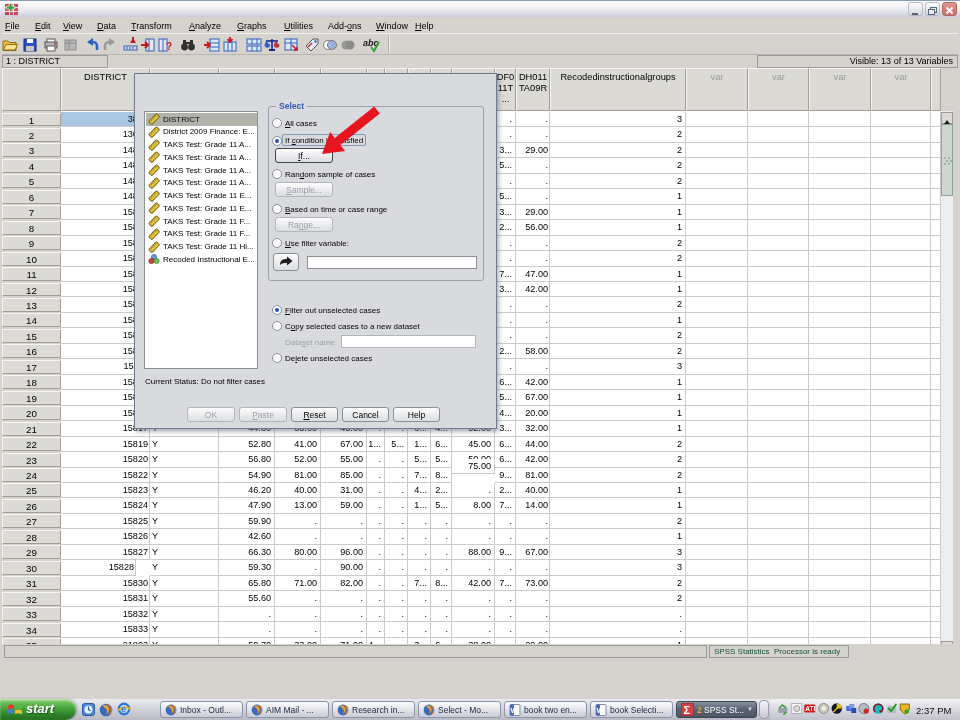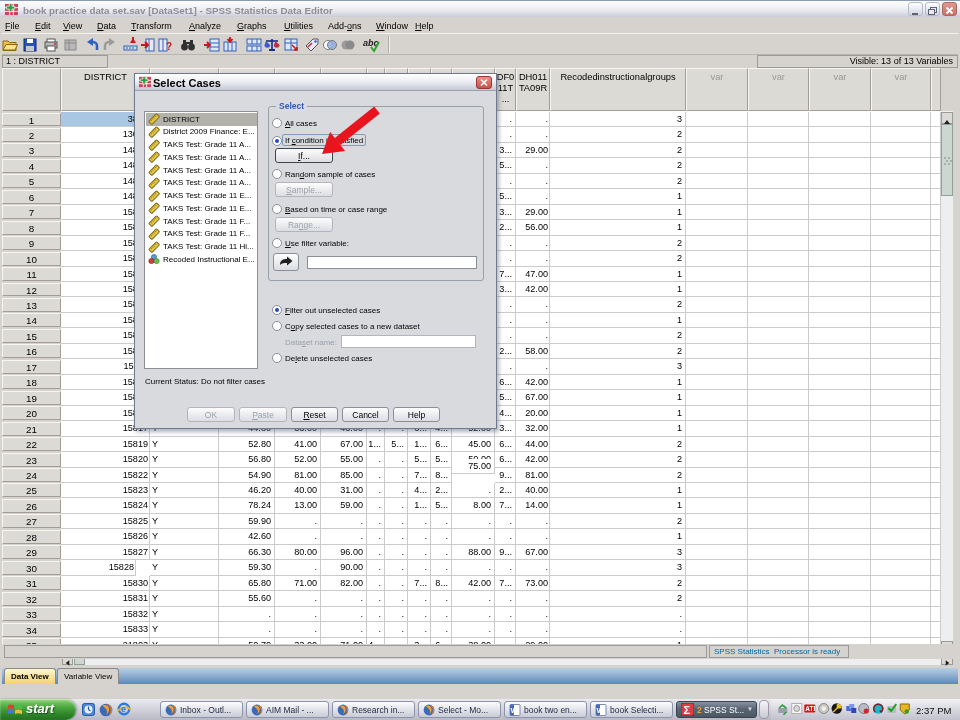--- a/index.html
+++ b/index.html
@@ -29,21 +29,21 @@
 .dc{position:absolute;border-right:1px solid #cbcbcb;border-bottom:1px solid #cbcbcb;font-size:9.1px;color:#000;overflow:hidden;line-height:14.4px;background:#fff}
 .dc.num{text-align:right;padding-right:3px}
 .dc.pr1{padding-right:1px}
 .dc.str{text-align:left;padding-left:2px}
 .dc.sel{background:#a9c7e2}
 .sb{position:absolute;background:#eceef0}
 .sbtn{position:absolute;background:#dcdad5;border:1px solid #9a9a9a;color:#000;text-align:center}
 .thumb{position:absolute;background:#ccd7d1;border:1px solid #8fa098}
 #tabrow{position:absolute;left:2px;top:668px;width:956px;height:16px;background:linear-gradient(to bottom,#b9cfe3 0%,#87a9cc 55%,#5d88bb 100%)}
 .tab{position:absolute;top:0;height:16px;border:1px solid #8a8a8a;border-bottom:none;border-radius:3px 3px 0 0;font-size:8px;padding:3px 6px 0 6px;color:#000}
-#status{position:absolute;left:2px;top:644px;width:956px;height:15px;background:#d6d3ce;color:#0369a1}
+#status{position:absolute;left:2px;top:644px;width:956px;height:27px;background:#d6d3ce;color:#14532d}
 #task{position:absolute;left:0;top:699px;width:960px;height:21px;background:linear-gradient(to bottom,#eaeaf0 0%,#d4d4dd 45%,#b9b9c6 100%)}
 .tkb{position:absolute;top:2px;height:17px;border-radius:3px;border:1px solid #8d93a8;background:linear-gradient(to bottom,#fcfcfd 0%,#e3e4ea 50%,#c9cbd6 100%);font-size:8.5px;color:#1d2440;overflow:hidden;white-space:nowrap}
 #dlg{position:absolute;left:134px;top:73px;width:363px;height:356px;background:#d9dade;
  border:1px solid #707a8e;box-shadow:2px 3px 4px rgba(80,90,110,.45);font-size:8px;color:#000}
 #dlgtitle{position:absolute;left:0px;top:0px;width:361px;height:17px;
  background:linear-gradient(to bottom,#ffffff,#ecedf2 50%,#c6c9d4);border-bottom:1px solid #9aa0b0}
 #dlgtitle .t{position:absolute;left:18px;top:3px;font-size:11px;font-weight:bold;color:#000}
 .grp{position:absolute;border:1px solid #9aa0a8;border-radius:3px}
 .grplbl{position:absolute;top:-6px;left:7px;background:#dadbe0;padding:0 3px;font-size:8.5px;font-weight:bold;color:#315bb0}
 .radio{position:absolute;width:10px;height:10px;border-radius:50%;border:1px solid #8a8f98;background:#fff}
@@ -59,21 +59,20 @@
 
 <div id="title">
  <svg class="abs" style="left:5px;top:2px" width="13" height="13" viewBox="0 0 14 14">
   <rect x="0" y="1" width="14" height="12" fill="#d04058"></rect>
   <line x1="0" y1="5" x2="14" y2="5" stroke="#fff"></line>
   <line x1="0" y1="9" x2="14" y2="9" stroke="#fff"></line>
   <line x1="5" y1="1" x2="5" y2="13" stroke="#fff"></line>
   <line x1="9" y1="1" x2="9" y2="13" stroke="#fff"></line>
   <path d="M4.5 0.5 h3 v3 h3 v3 h-3 v3 h-3 v-3 h-3 v-3 h3 z" fill="#2aa13a" stroke="#fff" stroke-width="0.7"></path>
  </svg>
- <div class="txt">book practice data set.sav [DataSet1] - SPSS Statistics Data Editor</div>
  <div class="tbtn" style="left:908px"><svg width="13" height="12" viewBox="0 0 13 12">
           <rect x="3" y="8" width="6" height="2" fill="#5d6472"></rect>
         </svg></div>
  <div class="tbtn" style="left:925px"><svg width="13" height="12" viewBox="0 0 13 12">
           <rect x="4.5" y="2.5" width="6" height="5" fill="none" stroke="#5d6472"></rect>
           <rect x="2.5" y="4.5" width="6" height="5" fill="#e8eaf0" stroke="#5d6472"></rect>
         </svg></div>
  <div class="tbtn" style="left:942px;background:linear-gradient(to bottom,#e09a92,#cb7064);border-color:#a86a62"><svg width="13" height="12" viewBox="0 0 13 12">
           <path d="M3.5 2.5 L9.5 8.5 M9.5 2.5 L3.5 8.5" stroke="#fff" stroke-width="1.8"></path>
         </svg></div>
@@ -698,21 +697,21 @@
 <div class="dc num pr1" style="left:516px;top:482.97px;width:34px;height:15.46px">40.00</div>
 <div class="dc num" style="left:550px;top:482.97px;width:136px;height:15.46px">1</div>
 <div class="dc num" style="left:686px;top:482.97px;width:62px;height:15.46px"></div>
 <div class="dc num" style="left:748px;top:482.97px;width:61px;height:15.46px"></div>
 <div class="dc num" style="left:809px;top:482.97px;width:62px;height:15.46px"></div>
 <div class="dc num" style="left:871px;top:482.97px;width:60px;height:15.46px"></div>
 <div class="dc num" style="left:931px;top:482.97px;width:10px;height:15.46px"></div>
 <div class="rhd" style="left:2px;top:498.93px;width:59px;height:13.96px">26</div>
 <div class="dc num pr1" style="left:61px;top:498.43px;width:89px;height:15.46px">15824</div>
 <div class="dc str" style="left:150px;top:498.43px;width:69px;height:15.46px">Y</div>
-<div class="dc num" style="left:219px;top:498.43px;width:56px;height:15.46px">78.24</div>
+<div class="dc num" style="left:219px;top:498.43px;width:56px;height:15.46px">47.90</div>
 <div class="dc num" style="left:275px;top:498.43px;width:46px;height:15.46px">13.00</div>
 <div class="dc num" style="left:321px;top:498.43px;width:46px;height:15.46px">59.00</div>
 <div class="dc num" style="left:367px;top:498.43px;width:18px;height:15.46px">.</div>
 <div class="dc num" style="left:385px;top:498.43px;width:23px;height:15.46px">.</div>
 <div class="dc num" style="left:408px;top:498.43px;width:23px;height:15.46px">1...</div>
 <div class="dc num" style="left:431px;top:498.43px;width:21px;height:15.46px">5...</div>
 <div class="dc num" style="left:452px;top:498.43px;width:43px;height:15.46px">8.00</div>
 <div class="dc num" style="left:495px;top:498.43px;width:21px;height:15.46px">7...</div>
 <div class="dc num pr1" style="left:516px;top:498.43px;width:34px;height:15.46px">14.00</div>
 <div class="dc num" style="left:550px;top:498.43px;width:136px;height:15.46px">1</div>
@@ -914,34 +913,20 @@
 <div class="sb" style="left:62px;top:653px;width:890px;height:12px"></div>
 <div class="sbtn" style="left:62px;top:653px;width:11px;height:12px"><svg width="9" height="10" viewBox="0 0 10 10">
         <path d="M7 2 L3 5 L7 8 z" fill="#202020"></path>
       </svg></div>
 <div class="thumb" style="left:74px;top:653px;width:11px;height:12px"></div>
 <div class="sbtn" style="left:941px;top:653px;width:12px;height:12px"><svg width="9" height="10" viewBox="0 0 10 10">
         <path d="M3 2 L7 5 L3 8 z" fill="#202020"></path>
       </svg></div>
 
 <div id="dlg">
- <div id="dlgtitle">
-  <svg class="abs" style="left:4px;top:2px" width="12" height="12" viewBox="0 0 14 14">
-   <rect x="0" y="1" width="14" height="12" fill="#d04058"></rect>
-   <line x1="0" y1="5" x2="14" y2="5" stroke="#fff"></line>
-   <line x1="0" y1="9" x2="14" y2="9" stroke="#fff"></line>
-   <line x1="5" y1="1" x2="5" y2="13" stroke="#fff"></line>
-   <line x1="9" y1="1" x2="9" y2="13" stroke="#fff"></line>
-   <path d="M4.5 0.5 h3 v3 h3 v3 h-3 v3 h-3 v-3 h-3 v-3 h3 z" fill="#2aa13a" stroke="#fff" stroke-width="0.7"></path>
-  </svg>
-  <div class="t">Select Cases</div>
-  <div style="position:absolute;right:4px;top:2px;width:16px;height:13px;border-radius:3px;border:1px solid #9a3530;background:linear-gradient(to bottom,#e89088,#c6524a);text-align:center"><svg width="12" height="11" viewBox="0 0 12 11">
-            <path d="M3 2.5 L9 8.5 M9 2.5 L3 8.5" stroke="#fff" stroke-width="1.6"></path>
-          </svg></div>
- </div>
  <div style="position:absolute;left:9px;top:37px;width:114px;height:258px;background:#fff;border:1px solid #8a8f98;font-size:8px;overflow:hidden">
 <div style="position:absolute;left:1px;top:1.00px;width:111px;height:12.75px;background:#b3b2aa;white-space:nowrap;overflow:hidden">
           <span style="position:absolute;left:2px;top:0px"><svg width="12" height="12" viewBox="0 0 12 12">
               <g transform="rotate(-45 6 6)">
                 <rect x="0.5" y="4" width="11" height="4.4" rx="1" fill="#e8c53e" stroke="#7a6a20" stroke-width="1"></rect>
                 <line x1="3" y1="4" x2="3" y2="6" stroke="#7a6a20" stroke-width="0.8"></line>
                 <line x1="5" y1="4" x2="5" y2="6" stroke="#7a6a20" stroke-width="0.8"></line>
                 <line x1="7" y1="4" x2="7" y2="6" stroke="#7a6a20" stroke-width="0.8"></line>
                 <line x1="9" y1="4" x2="9" y2="6" stroke="#7a6a20" stroke-width="0.8"></line>
               </g>
@@ -1117,24 +1102,20 @@
  <div class="dbtn" style="left:258px;top:333px;width:47px;height:15px;line-height:14px">Help</div>
 </div>
 
 <svg class="abs" style="left:310px;top:100px;pointer-events:none" width="80" height="62" viewBox="0 0 80 62">
  <g fill="#e8141e">
   <polygon points="64.2,6.5 69.8,13.5 30.4,45 24.8,38"></polygon>
   <polygon points="20.1,32.1 35.1,50.9 12,54"></polygon>
  </g>
 </svg>
 
-<div id="tabrow">
- <div class="tab" style="left:2px;background:linear-gradient(to bottom,#fdf6cf,#f3d271);font-weight:bold">Data View</div>
- <div class="tab" style="left:55px;background:#d6d3ce">Variable View</div>
-</div>
 
 <div id="status">
  <div style="position:absolute;left:2px;top:1px;width:703px;height:13px;border:1px solid #9a9a9a"></div>
  <div style="position:absolute;left:707px;top:1px;width:140px;height:13px;border:1px solid #9a9a9a;font-size:8px;padding-left:4px;line-height:12px">SPSS Statistics&nbsp; Processor is ready</div>
 </div>
 
 <div id="task">
  <div style="position:absolute;left:0;top:0;width:76px;height:21px;border-radius:0 10px 10px 0;background:linear-gradient(to bottom,#8fd276 0%,#4aa83e 40%,#2e8329 75%,#247020 100%);box-shadow:inset 0 1px 2px rgba(255,255,255,.55), 1px 0 2px rgba(0,0,0,.3)">
   <svg class="abs" style="left:7px;top:3px" width="16" height="15" viewBox="0 0 16 15">
    <path d="M1 3.5 C3 2.2 5 2.4 7 3.5 L7 7.2 C5 6.1 3 5.9 1 7.2 z" fill="#e83a30"></path>

